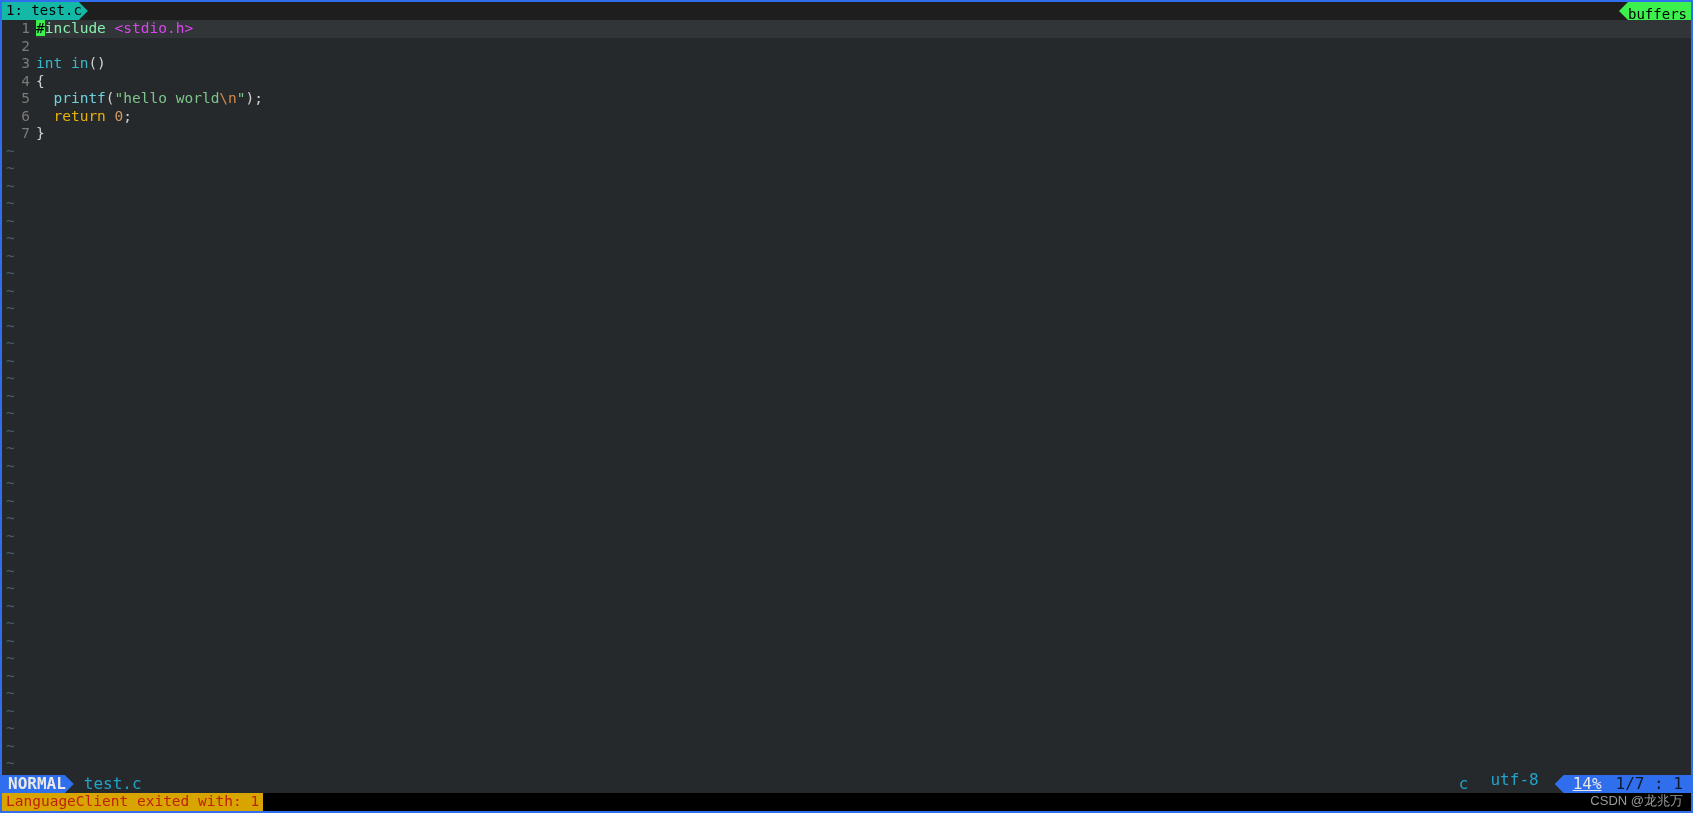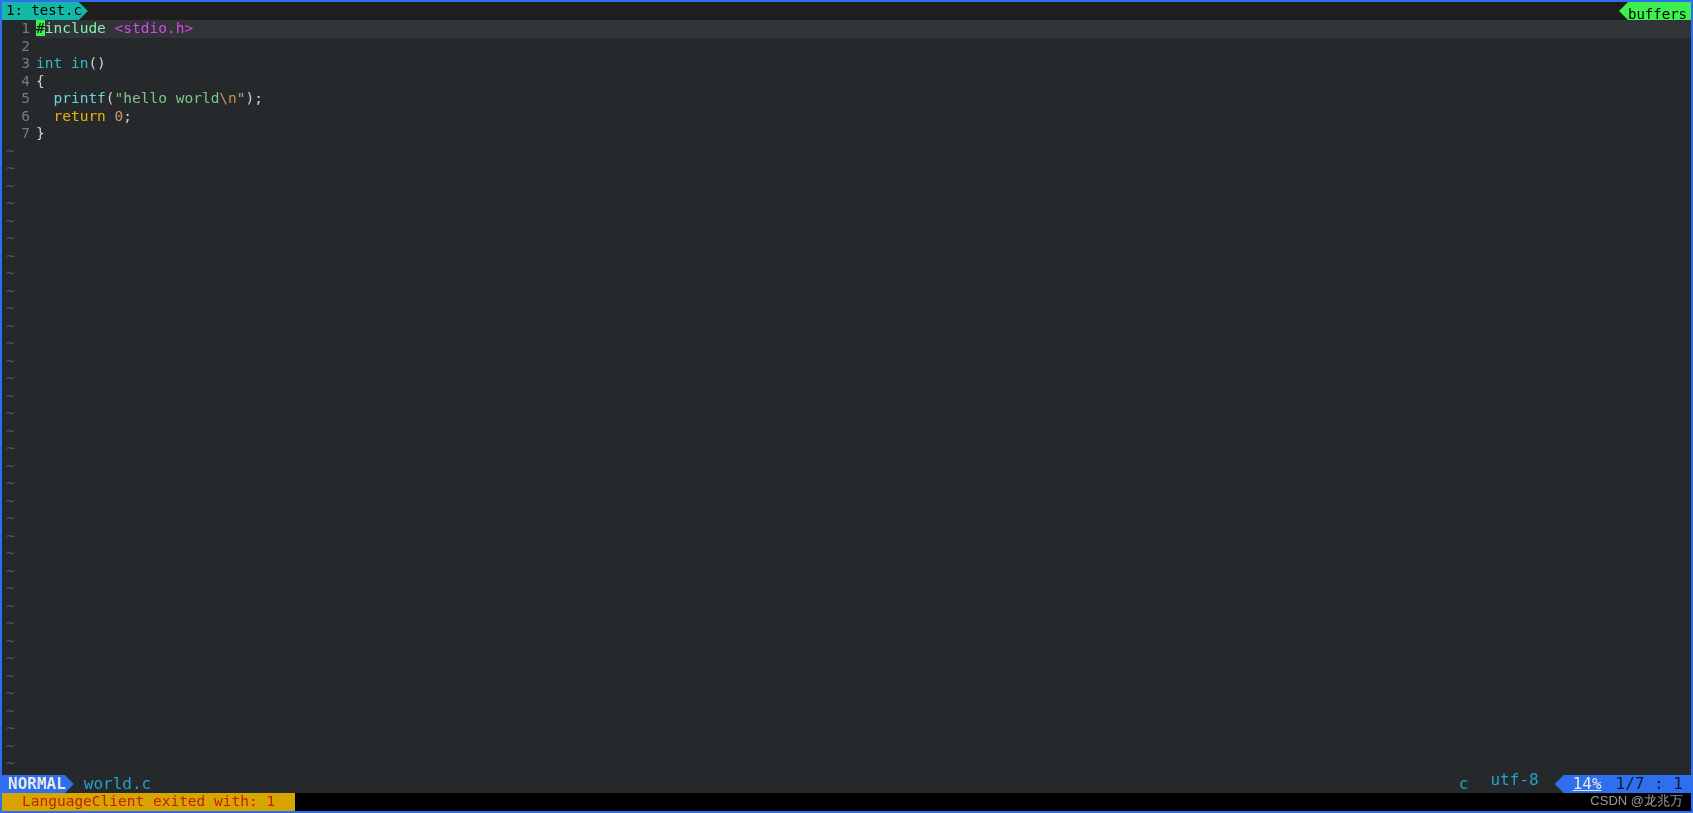--- a/index.html
+++ b/index.html
@@ -59,21 +59,21 @@
 }
 .seg-pos  {
   background:#2f6fed; color:#e8e8e8; padding:0 8px 0 18px;
   display:flex; align-items:center; gap:14px;
   clip-path:polygon(9px 0, 100% 0, 100% 100%, 9px 100%, 0 50%);
 }
 .seg-pct  { color:#e8e8e8;text-decoration:underline; }
 .seg-lc   { color:#0f172a; }
 .msgbar { height:18px; background:#000; display:flex; align-items:center; }
 .msg {
-  background:#d7a400; color:#c02010; padding:0 20px; height:18px; display:flex; align-items:center;
+  background:#d7a400; color:#c02010; padding:0 4px; height:18px; display:flex; align-items:center;
 }
 .watermark {
   position:absolute; right:8px; bottom:2px; color:#9a9a9a; font-size:13px;
   font-family:Arial,"Helvetica Neue",sans-serif;
 }
 </style>
 </head>
 <body>
 
 <div class="frame">
@@ -92,21 +92,21 @@
       <div>5</div>
       <div>6</div>
       <div>7</div>
     </div>
     <div class="code" id="code"><div class="line hl"><span class="cursor">#</span><span class="tok-pp">include </span><span class="tok-str2">&lt;stdio.h&gt;</span></div><div class="line"></div><div class="line"><span class="tok-kw">int </span><span class="tok-fn">in</span><span class="tok-punc">()</span></div><div class="line"><span class="tok-brace">{</span></div><div class="line"><span class="tok-punc">  </span><span class="tok-call">printf</span><span class="tok-punc">(</span><span class="tok-str">"</span><span class="tok-str">hello world</span><span class="tok-esc">\n</span><span class="tok-str">"</span><span class="tok-punc">);</span></div><div class="line"><span class="tok-punc">  </span><span class="tok-ret">return </span><span class="tok-num">0</span><span class="tok-punc">;</span></div><div class="line"><span class="tok-brace">}</span></div><div class="line tilde" style="margin-left: -34px; padding-left: 4px;">~</div><div class="line tilde" style="margin-left: -34px; padding-left: 4px;">~</div><div class="line tilde" style="margin-left: -34px; padding-left: 4px;">~</div><div class="line tilde" style="margin-left: -34px; padding-left: 4px;">~</div><div class="line tilde" style="margin-left: -34px; padding-left: 4px;">~</div><div class="line tilde" style="margin-left: -34px; padding-left: 4px;">~</div><div class="line tilde" style="margin-left: -34px; padding-left: 4px;">~</div><div class="line tilde" style="margin-left: -34px; padding-left: 4px;">~</div><div class="line tilde" style="margin-left: -34px; padding-left: 4px;">~</div><div class="line tilde" style="margin-left: -34px; padding-left: 4px;">~</div><div class="line tilde" style="margin-left: -34px; padding-left: 4px;">~</div><div class="line tilde" style="margin-left: -34px; padding-left: 4px;">~</div><div class="line tilde" style="margin-left: -34px; padding-left: 4px;">~</div><div class="line tilde" style="margin-left: -34px; padding-left: 4px;">~</div><div class="line tilde" style="margin-left: -34px; padding-left: 4px;">~</div><div class="line tilde" style="margin-left: -34px; padding-left: 4px;">~</div><div class="line tilde" style="margin-left: -34px; padding-left: 4px;">~</div><div class="line tilde" style="margin-left: -34px; padding-left: 4px;">~</div><div class="line tilde" style="margin-left: -34px; padding-left: 4px;">~</div><div class="line tilde" style="margin-left: -34px; padding-left: 4px;">~</div><div class="line tilde" style="margin-left: -34px; padding-left: 4px;">~</div><div class="line tilde" style="margin-left: -34px; padding-left: 4px;">~</div><div class="line tilde" style="margin-left: -34px; padding-left: 4px;">~</div><div class="line tilde" style="margin-left: -34px; padding-left: 4px;">~</div><div class="line tilde" style="margin-left: -34px; padding-left: 4px;">~</div><div class="line tilde" style="margin-left: -34px; padding-left: 4px;">~</div><div class="line tilde" style="margin-left: -34px; padding-left: 4px;">~</div><div class="line tilde" style="margin-left: -34px; padding-left: 4px;">~</div><div class="line tilde" style="margin-left: -34px; padding-left: 4px;">~</div><div class="line tilde" style="margin-left: -34px; padding-left: 4px;">~</div><div class="line tilde" style="margin-left: -34px; padding-left: 4px;">~</div><div class="line tilde" style="margin-left: -34px; padding-left: 4px;">~</div><div class="line tilde" style="margin-left: -34px; padding-left: 4px;">~</div><div class="line tilde" style="margin-left: -34px; padding-left: 4px;">~</div><div class="line tilde" style="margin-left: -34px; padding-left: 4px;">~</div><div class="line tilde" style="margin-left: -34px; padding-left: 4px;">~</div></div>
   </div>
 
   <div class="statusbar">
     <div class="sb-left">
       <div class="seg-mode">NORMAL</div>
-      <div class="seg-file">world.c</div>
+      <div class="seg-file">test.c</div>
     </div>
     <div class="sb-right">
       <div class="seg-ft">c</div>
       <div class="seg-enc">utf-8</div>
       <div class="seg-pos">
         <span class="seg-pct">14%</span>
         <span class="seg-lc">1/7 :  1</span>
       </div>
     </div>
   </div>

